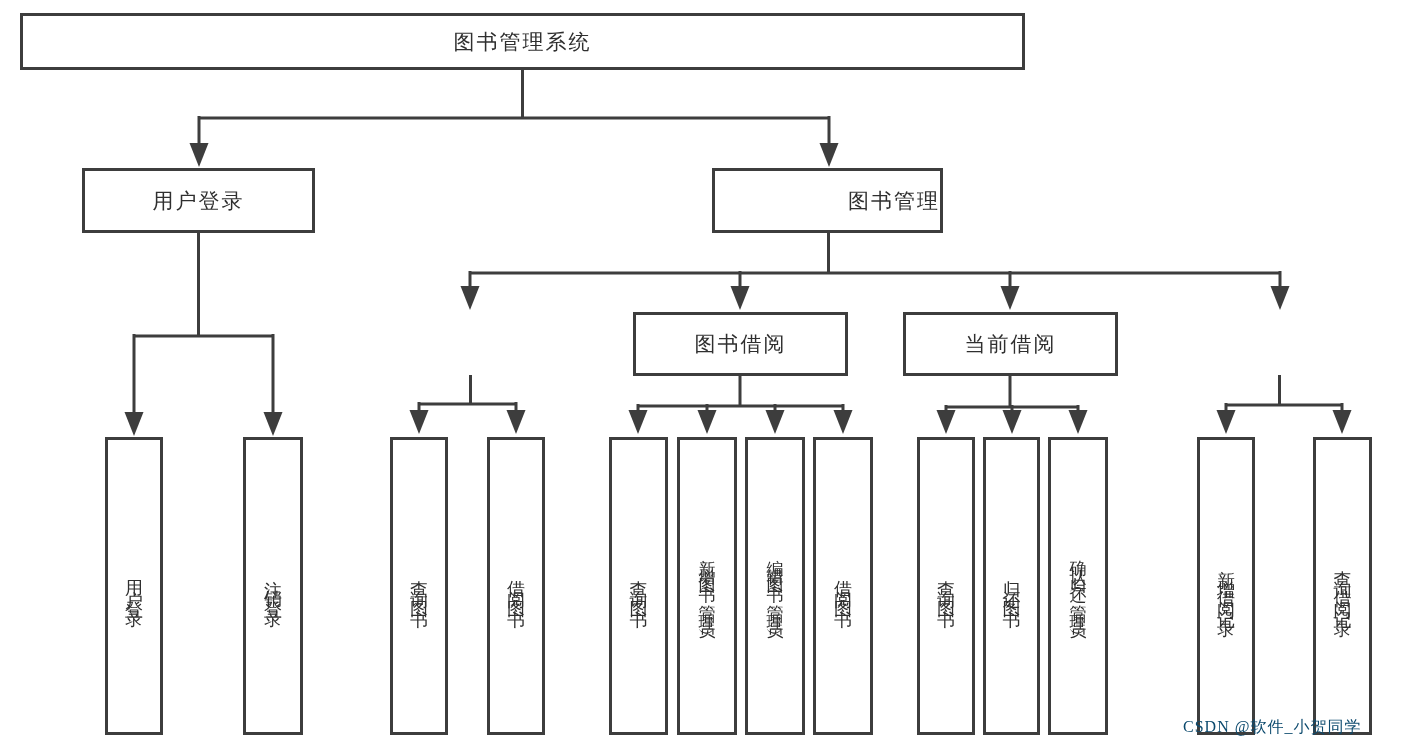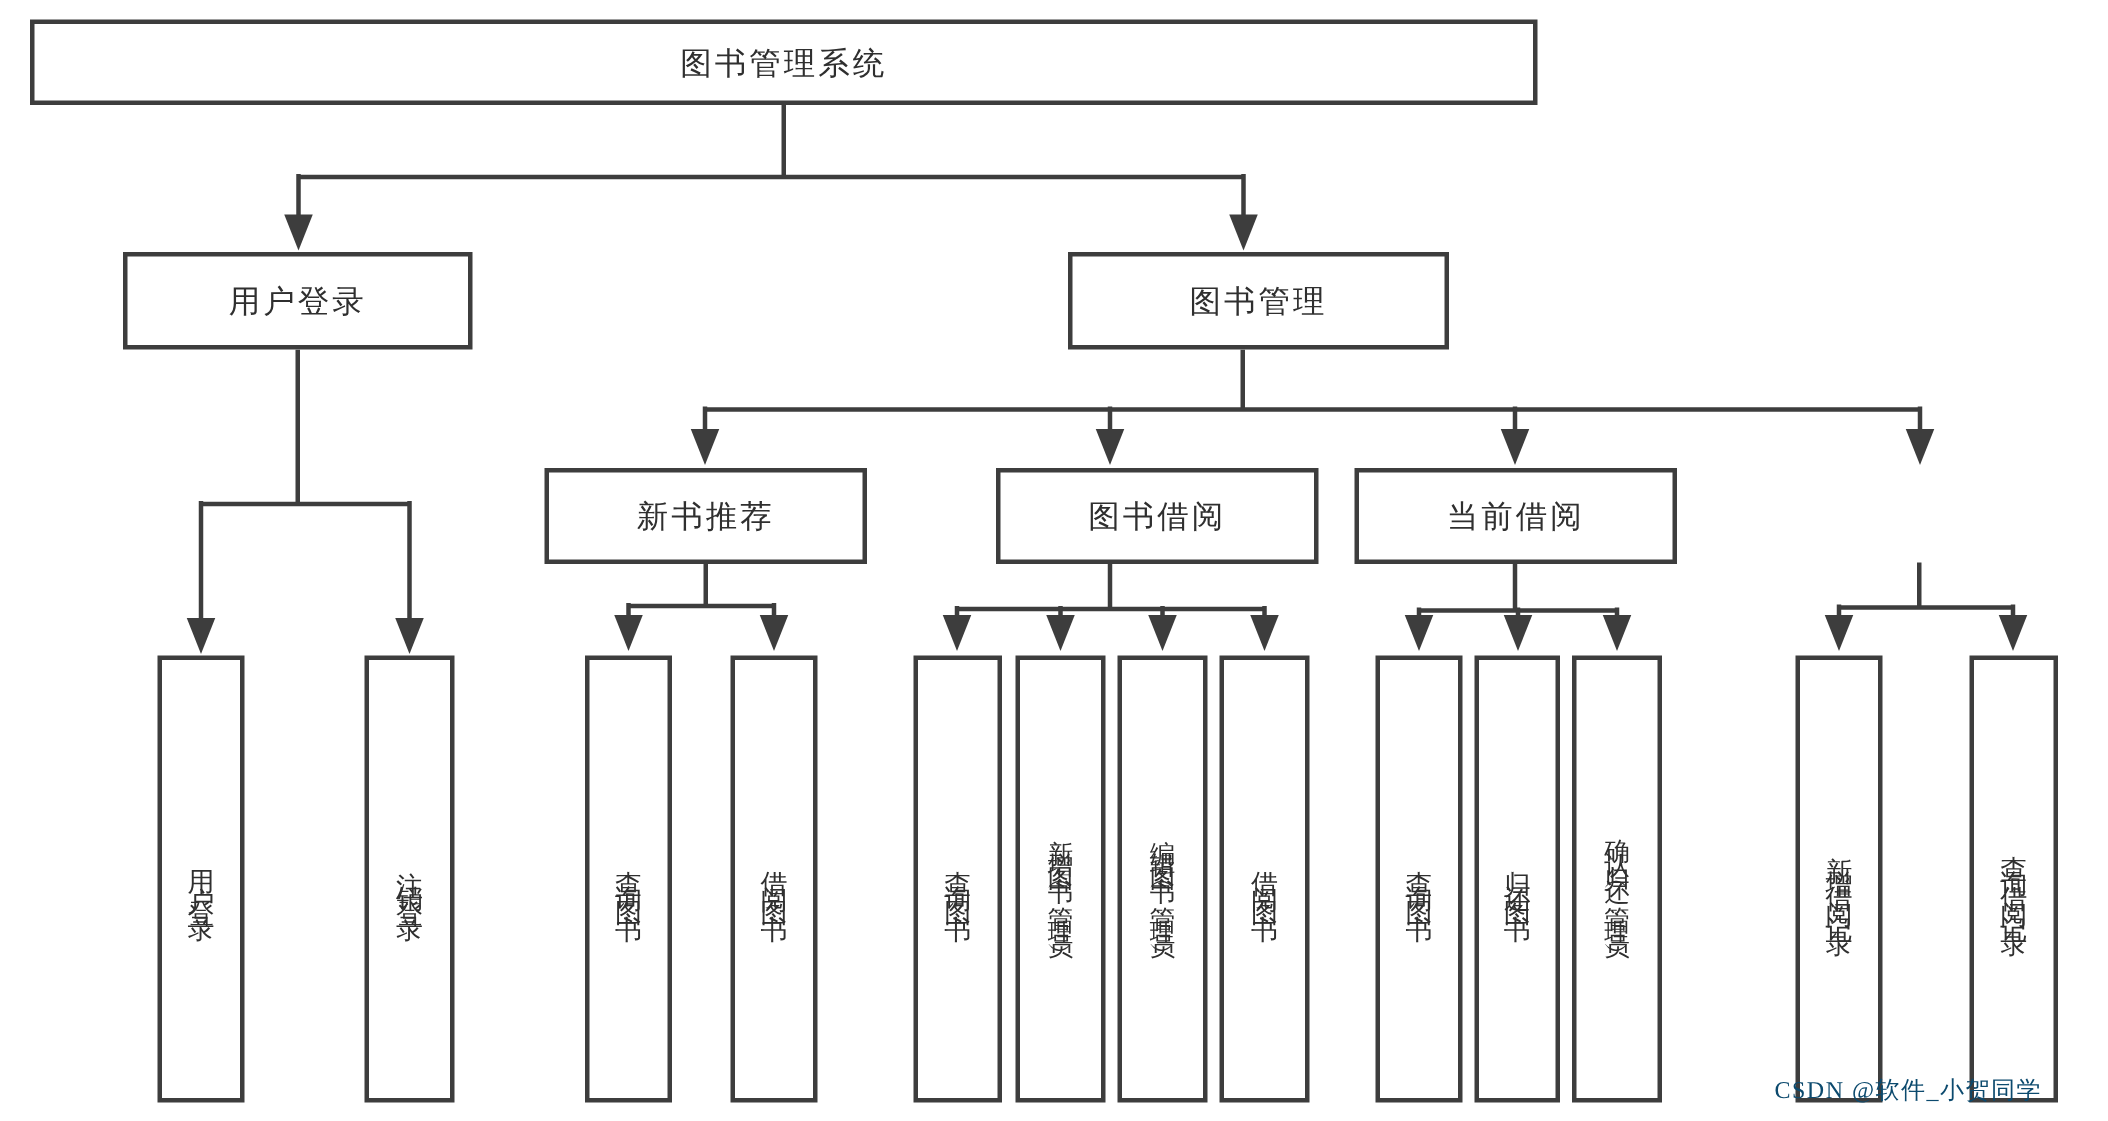--- a/index.html
+++ b/index.html
@@ -42,23 +42,23 @@
     letter-spacing: 10px;
     white-space: pre;
   }
   .vbox.tight .lbl {
     letter-spacing: 9px;
     font-size: 17px;
   }
   
   .n-root  { left: 20px;  top: 13px;  width: 1005px; height: 57px; }
   .n-login { left: 82px;  top: 168px; width: 233px;  height: 65px; }
-  .n-mgmt  { left: 712px; top: 168px; width: 254px;  height: 65px; }
+  .n-mgmt  { left: 712px; top: 168px; width: 231px;  height: 65px; justify-content: flex-end; }
   .n-g0 { left: 363px;  top: 312px; width: 215px; height: 64px; }
-  .n-g1 { left: 633px;  top: 312px; width: 215px; height: 64px; margin-left: 31px; }
+  .n-g1 { left: 633px;  top: 312px; width: 215px; height: 64px; }
   .n-g2 { left: 903px;  top: 312px; width: 215px; height: 64px; align-items: center; }
   .n-g3 { left: 1172px; top: 312px; width: 215px; height: 64px; }
   .leaf { top: 437px; height: 298px; }
   .l-0  { left: 105px;  width: 58px; }
   .l-1  { left: 243px;  width: 60px; }
   .l-2  { left: 390px;  width: 58px; }
   .l-3  { left: 487px;  width: 58px; }
   .l-4  { left: 609px;  width: 59px; }
   .l-5  { left: 677px;  width: 60px; }
   .l-6  { left: 745px;  width: 60px; }
@@ -158,23 +158,20 @@
     <span class="lbl">图书管理系统</span>
   </div>
 
   <div class="node hbox n-login">
     <span class="lbl">用户登录</span>
   </div>
   <div class="node hbox n-mgmt">
     <span class="lbl">图书管理</span>
   </div>
 
-  <div class="node hbox n-g0">
-    <span class="lbl">新书推荐</span>
-  </div>
   <div class="node hbox n-g1">
     <span class="lbl">图书借阅</span>
   </div>
   <div class="node hbox n-g2">
     <span class="lbl">当前借阅</span>
   </div>
 
   <div class="node vbox leaf l-0">
     <span class="lbl">用户登录</span>
   </div>

